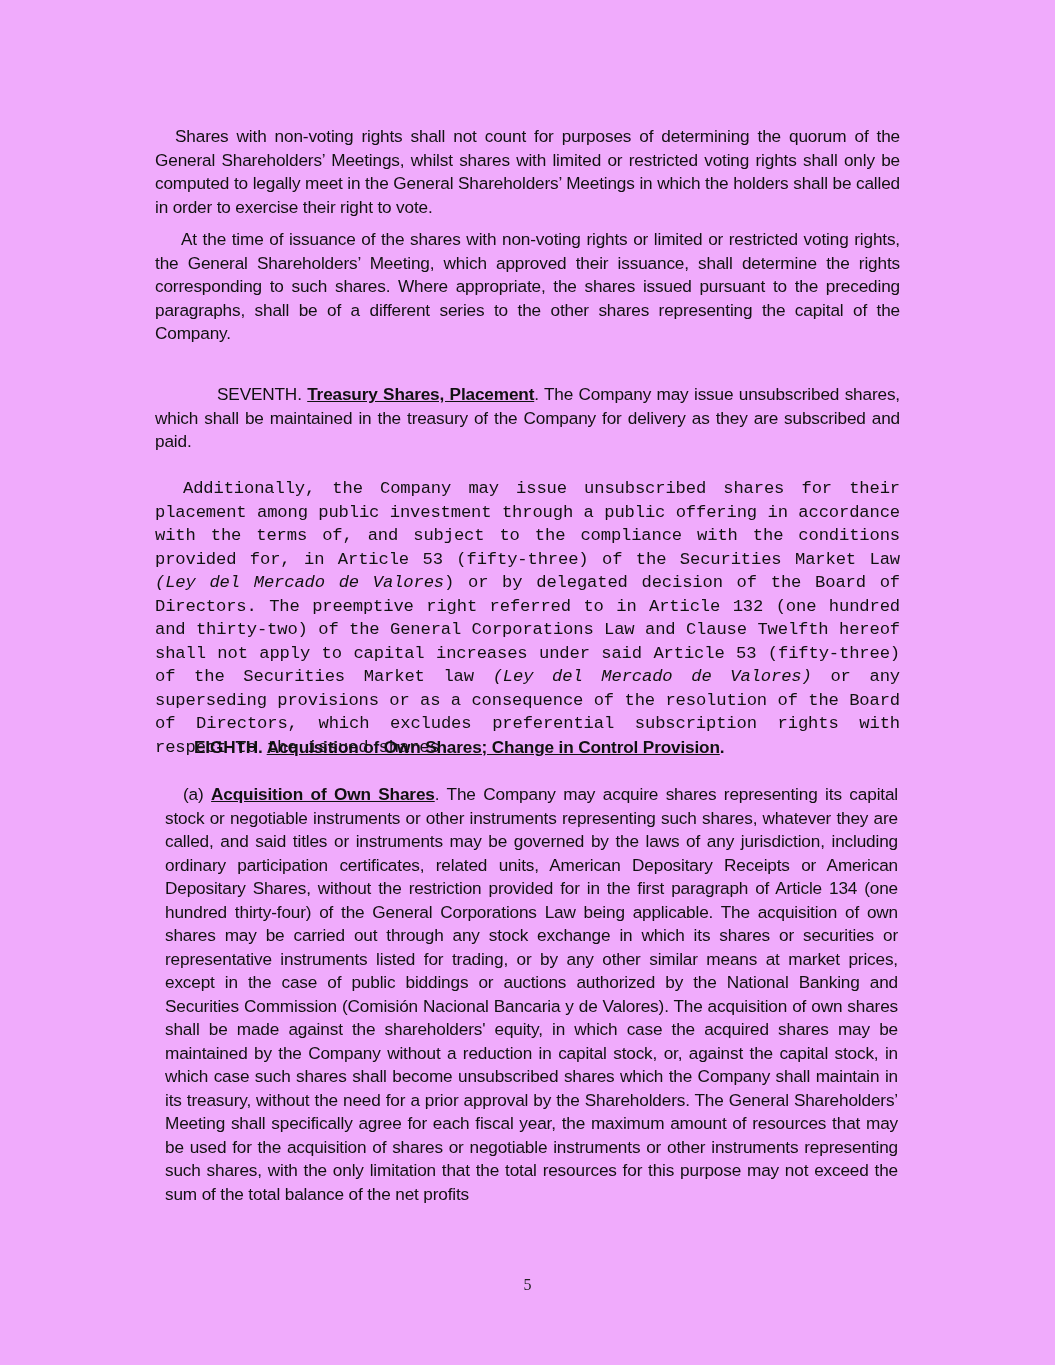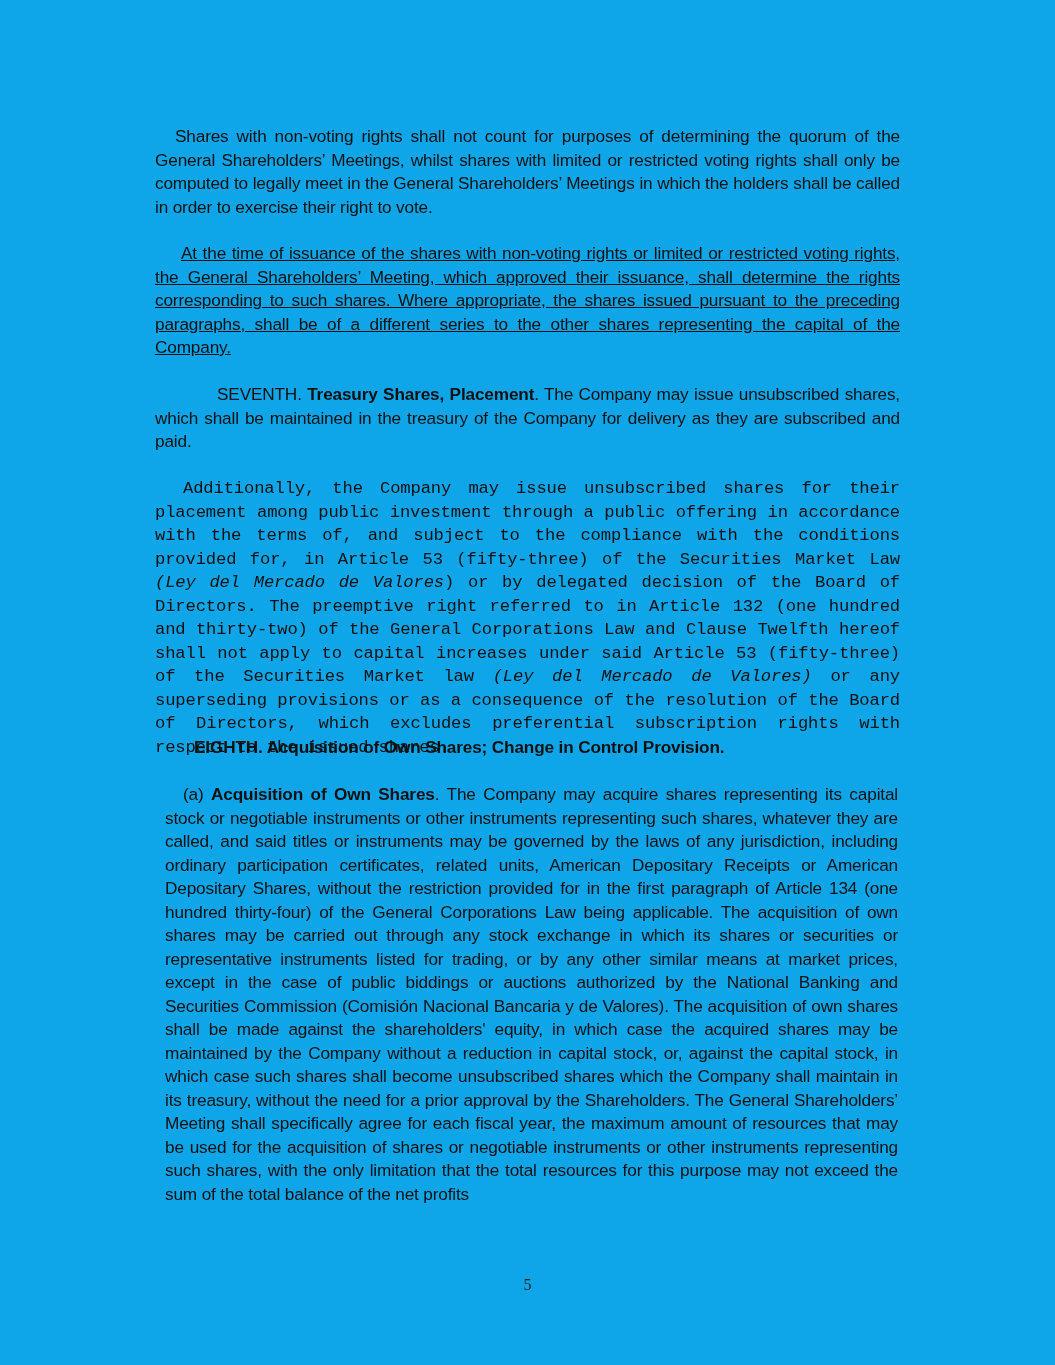--- a/index.html
+++ b/index.html
@@ -1,37 +1,37 @@
 <!DOCTYPE html>
 <html><head>
 <meta charset="utf-8">
 <style>
   html, body { margin: 0; padding: 0; background: #ffffff; }
   body { width: 1055px; height: 1365px; position: relative; overflow: hidden; }
   .page {
     position: absolute; left: 0; top: 0; width: 1055px; height: 1365px;
-    background: #0ea5e9; color: #111111;
+    background: #f0abfc; color: #111111;
     font-family: "Liberation Sans", sans-serif;
     font-size: 17.2px;
     line-height: 23.5px;
   }
   .para {
     position: absolute;
     text-align: justify;
     margin: 0;
     letter-spacing: -0.15px;
   }
   .p1 { left: 155px; top: 125px; width: 745px; text-indent: 20px; }
-  .p2 { left: 155px; top: 242px; width: 745px; text-indent: 26px; text-decoration: underline; }
+  .p2 { left: 155px; top: 228px; width: 745px; text-indent: 26px; }
   .p3 { left: 155px; top: 383px; width: 745px; text-indent: 62px; }
   .p4 { left: 155px; top: 477px; width: 745px; text-indent: 28px; font-family: Liberation Mono, monospace; }
   .heading8 { left: 181px; top: 736px; width: 720px; font-weight: bold; text-align: left; margin-left: 13px; }
   .p5 { left: 165px; top: 783px; width: 733px; text-indent: 18px; }
   .b { font-weight: normal; }
-  .u { font-weight: bold; }
+  .u { text-decoration: underline; font-weight: bold; }
   .i { font-style: italic; }
   .page-number {
     position: absolute; left: 0; width: 1055px; top: 1273px; text-align: center;
     font-family: "Liberation Serif", serif; font-size: 16px; color: #222222;
   }
 </style>
 </head>
 <body>
 
 <div class="page">

